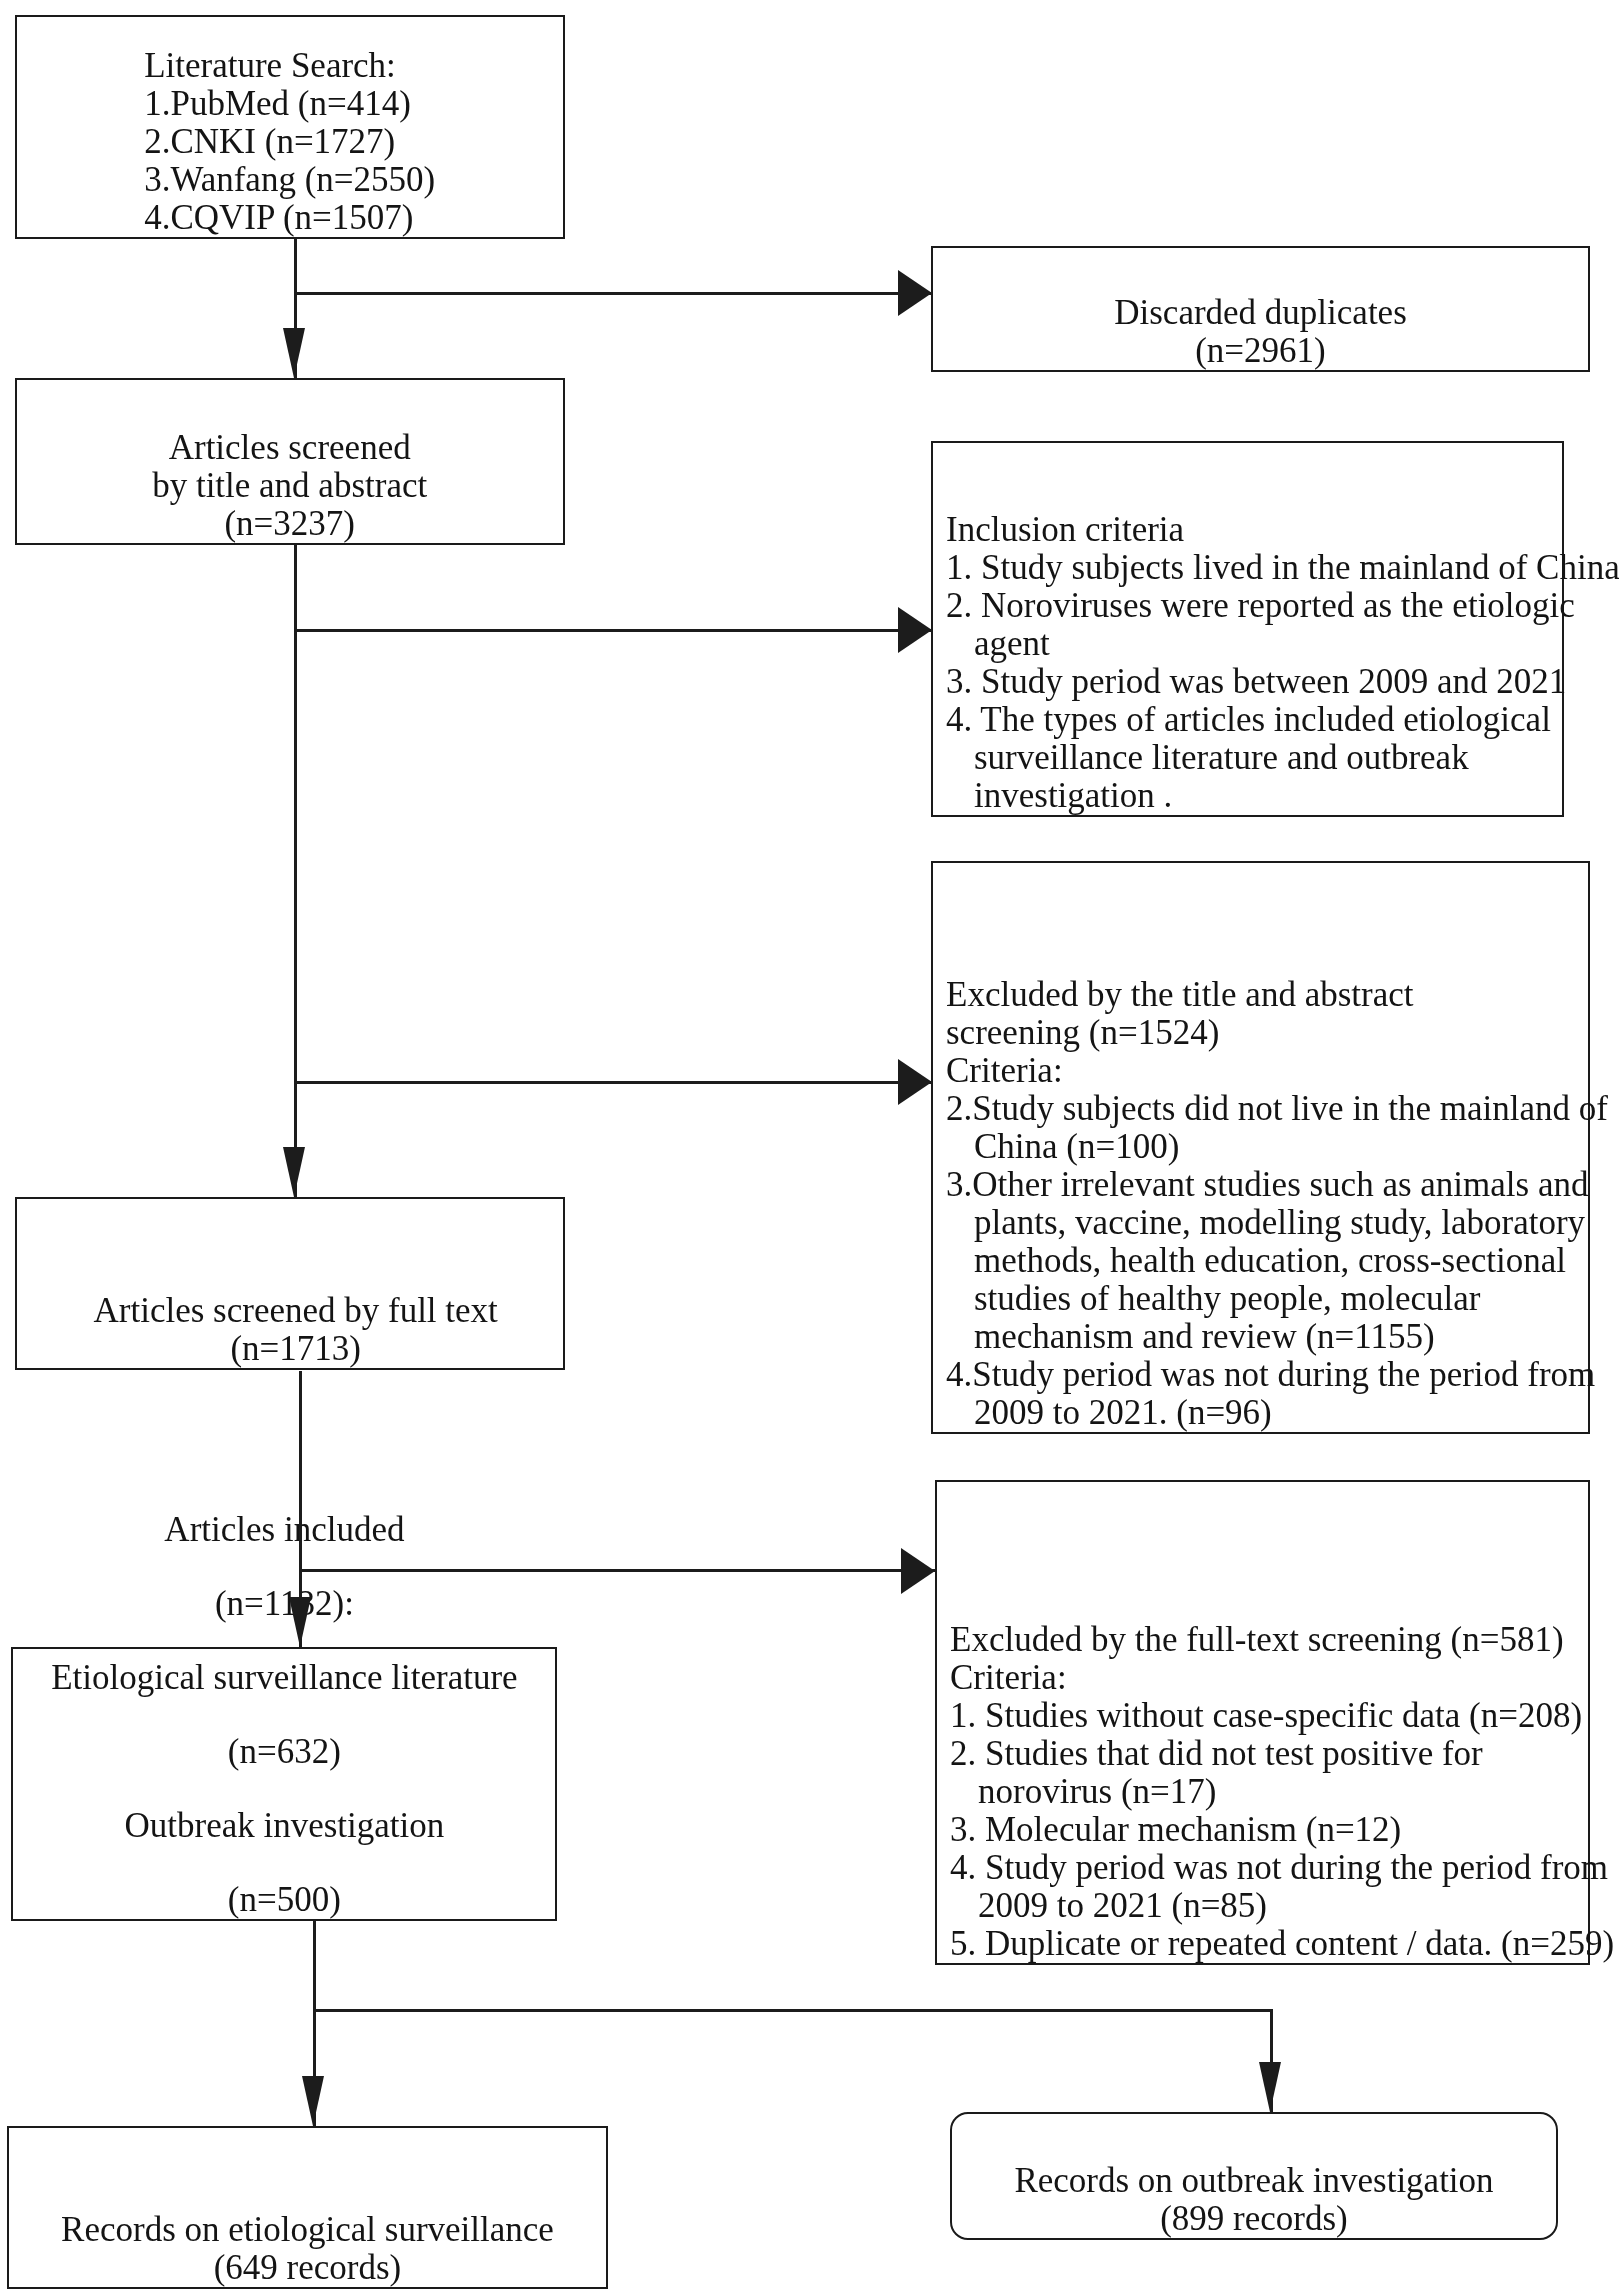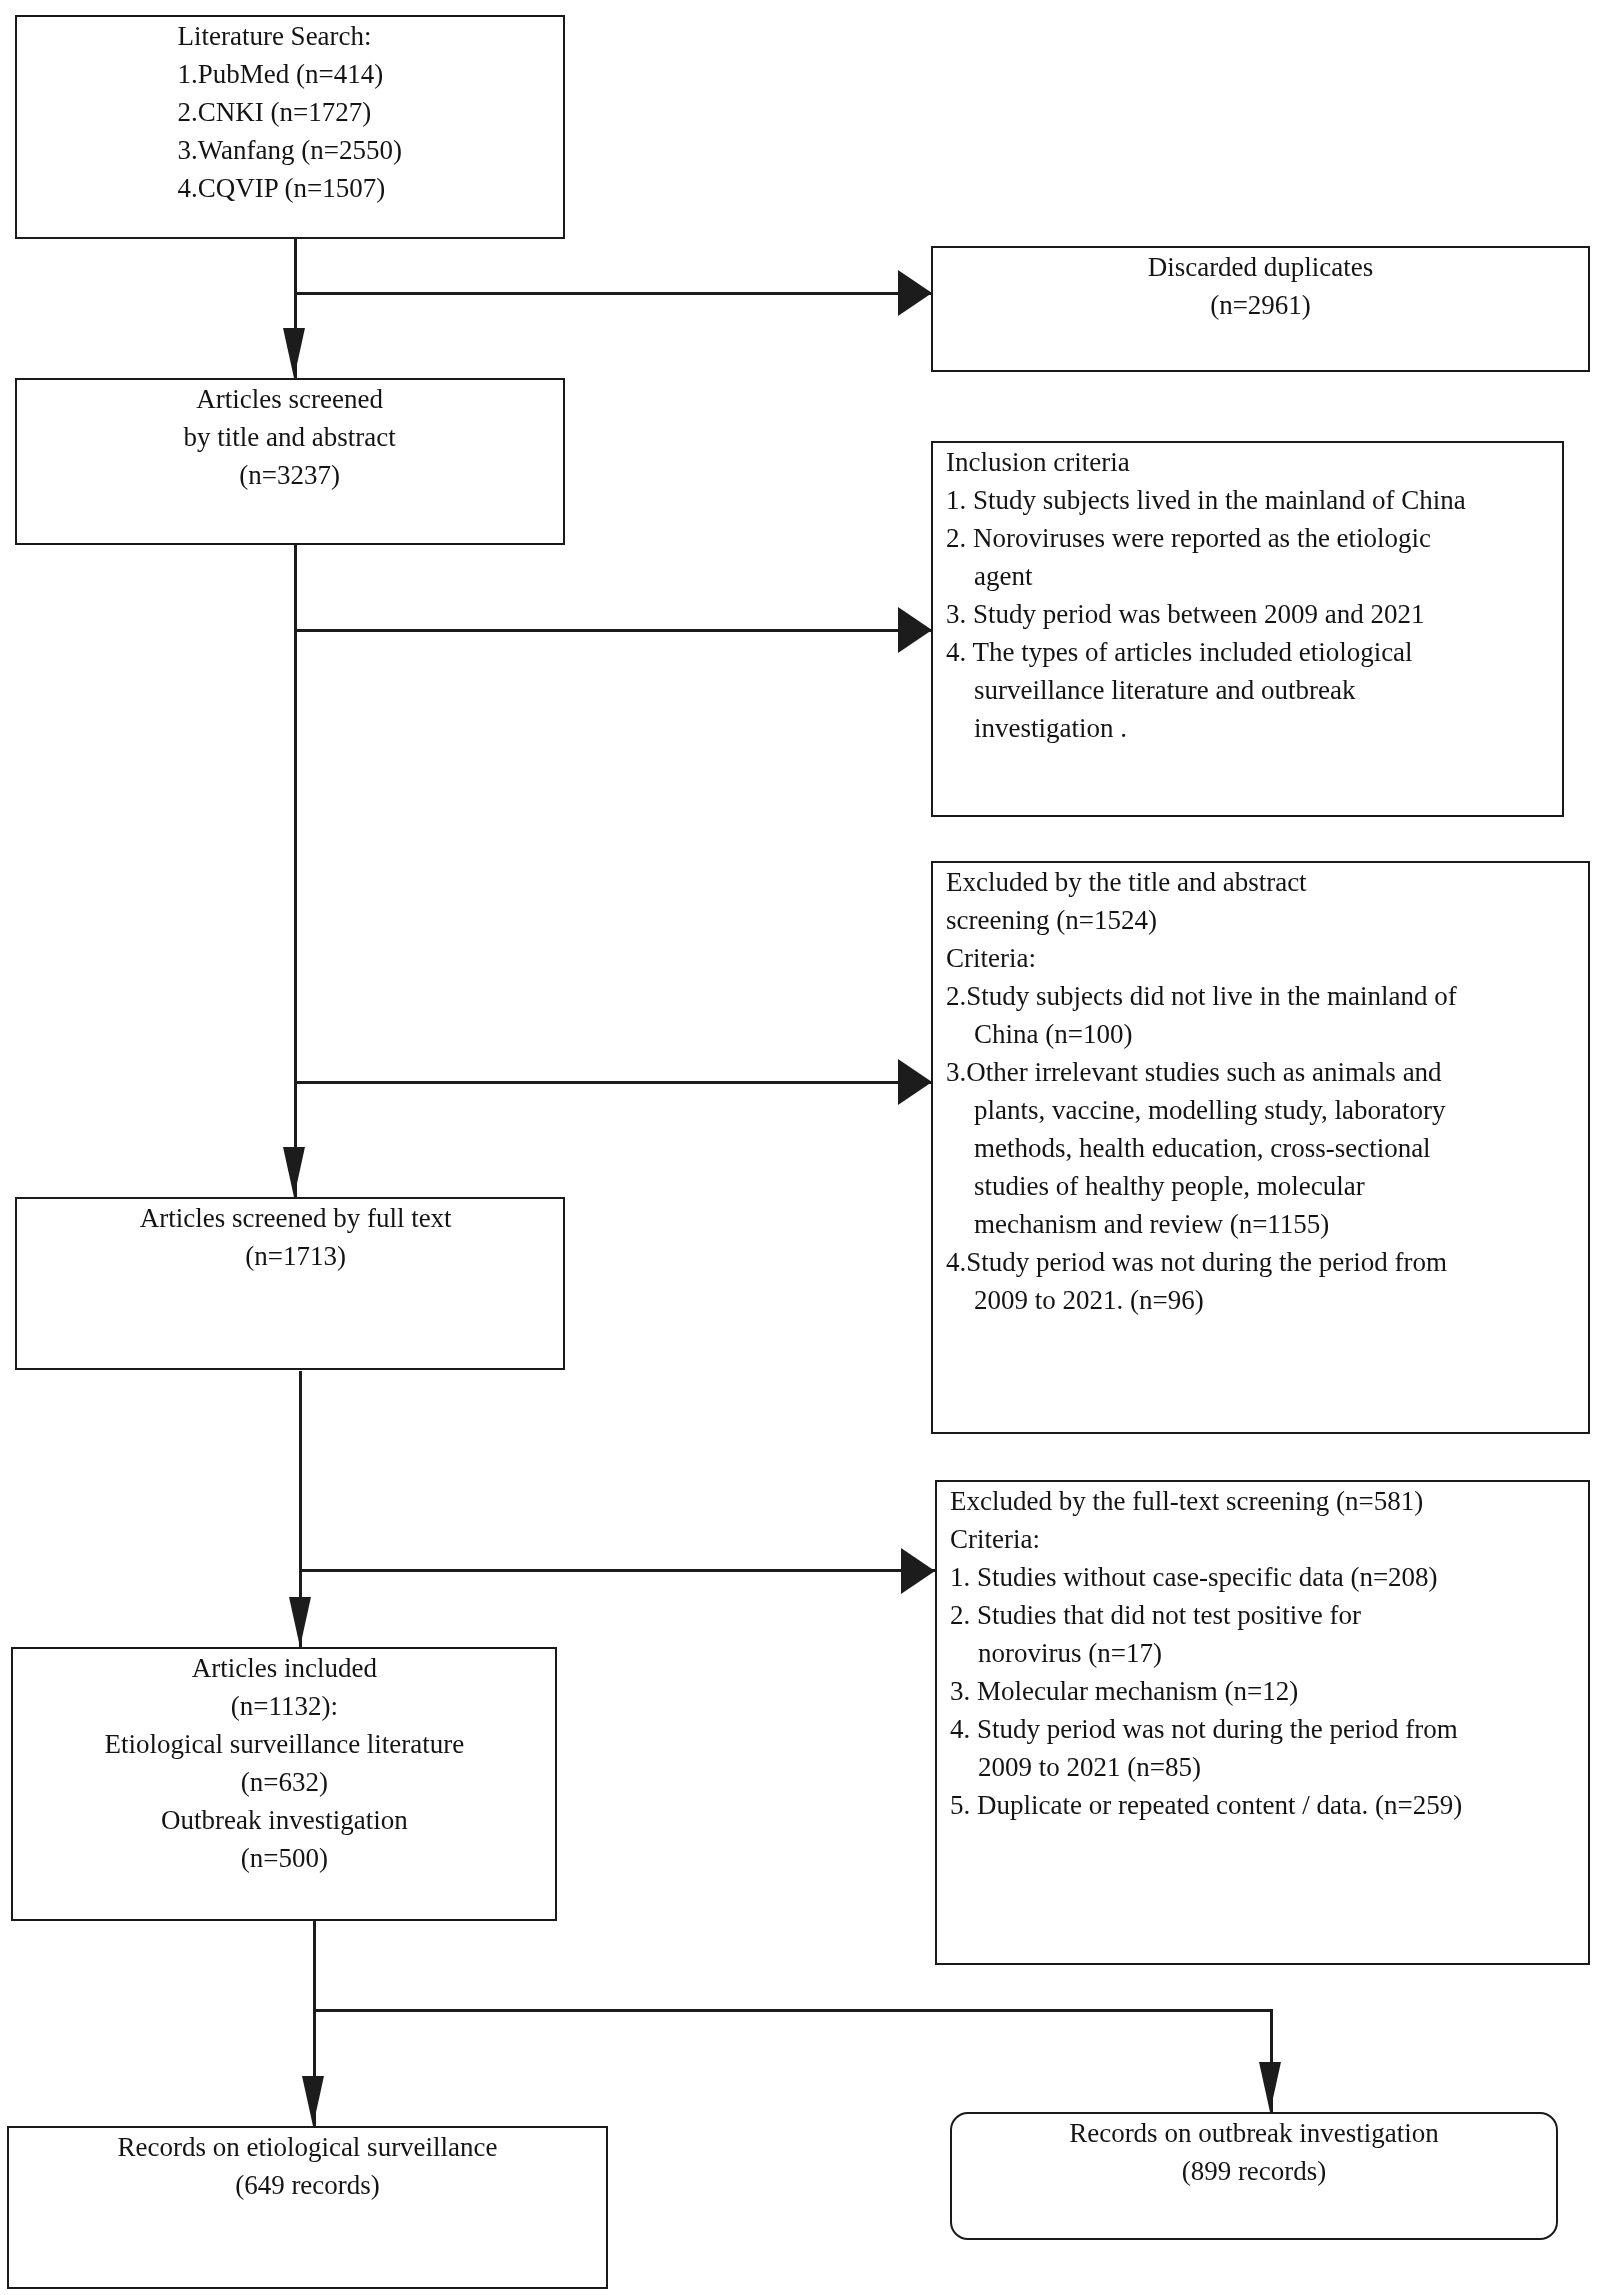--- a/index.html
+++ b/index.html
@@ -11,22 +11,22 @@
     font-family:"Liberation Serif","DejaVu Serif",serif;
     color:#141414;
   }
   .box{
     position:absolute;
     box-sizing:border-box;
     border:2.7px solid #1a1a1a;
     background:#ffffff;
     display:flex;
     flex-direction:column;
-    justify-content:flex-start;
-    font-size:27px;
+    justify-content:flex-end;
+    font-size:35px;
     line-height:38px;
   }
   .box .ln{white-space:nowrap;}
   .center{align-items:center;text-align:center;}
   .leftpad{align-items:flex-start;text-align:left;padding-left:13px;padding-right:4.3px;}
   .tblock{width:fit-content;margin:0 auto;text-align:left;}
   .ind{padding-left:28px;}
   .hline,.vline{position:absolute;background:#1c1c1c;}
   .hline{height:2.7px;}
   .vline{width:2.7px;}
@@ -62,21 +62,21 @@
     <div class="ln">Articles screened</div>
     <div class="ln">by title and abstract</div>
     <div class="ln">(n=3237)</div>
   </div>
 
   <div class="box center" style="left:14.7px;top:1197px;width:550px;height:173px;padding-left:12px;">
     <div class="ln">Articles screened by full text</div>
     <div class="ln">(n=1713)</div>
   </div>
 
-  <div class="box center" style="left:11.4px;top:1647px;width:546px;height:274px;">
+  <div class="box center" style="left:11.4px;top:1647px;width:546px;height:274px;gap:36px;">
     <div class="ln">Articles included</div>
     <div class="ln">(n=1132):</div>
     <div class="ln">Etiological surveillance literature</div>
     <div class="ln">(n=632)</div>
     <div class="ln">Outbreak investigation</div>
     <div class="ln">(n=500)</div>
   </div>
 
   <div class="box center" style="left:7px;top:2126px;width:601px;height:163px;">
     <div class="ln">Records on etiological surveillance</div>

